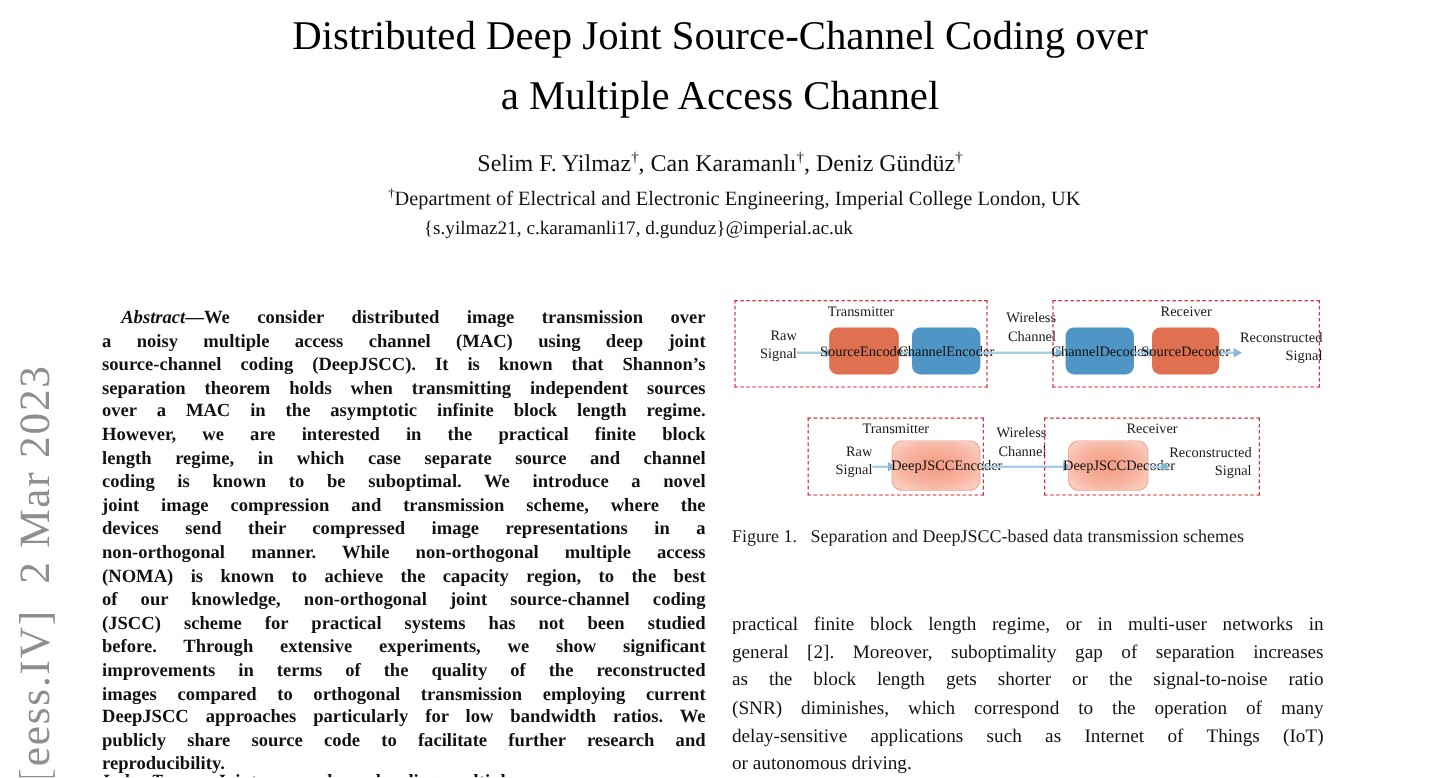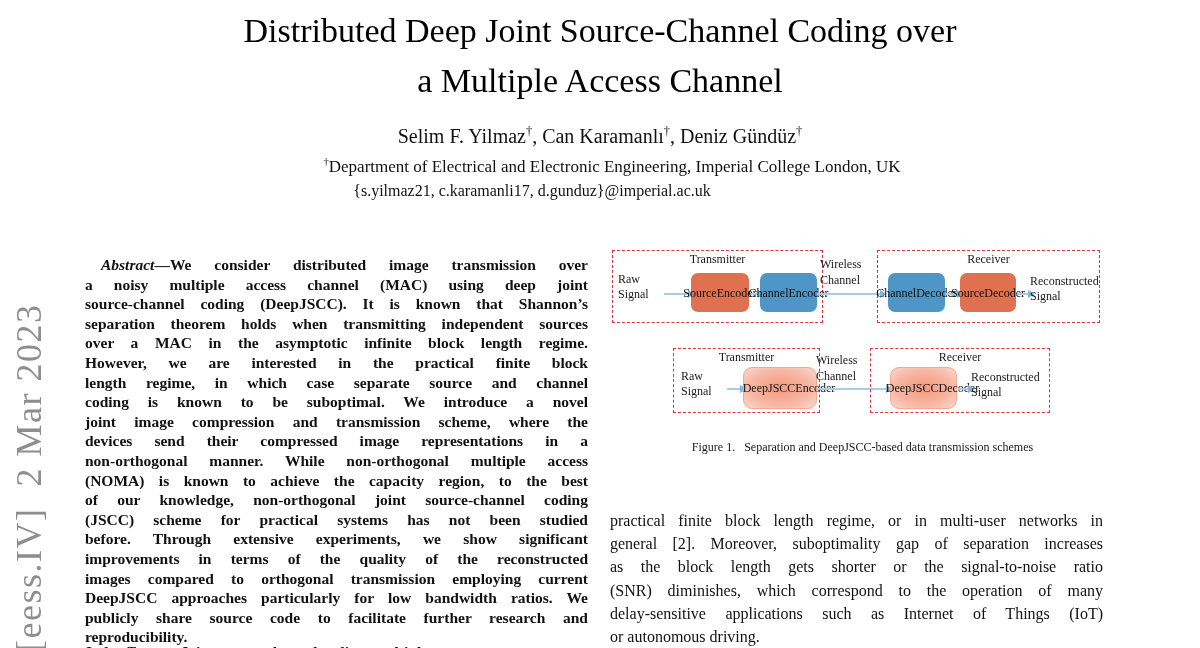--- a/index.html
+++ b/index.html
@@ -45,40 +45,40 @@
   
   .bodycol {
     position:absolute; left:610px; top:509px; width:493px;
     font-size:16px; line-height:23.2px;
   }
 
   
   .figure { position:absolute; left:610px; top:248px; width:505px; height:215px; font-size:12px; }
   .dbox { position:absolute; border:1.5px dashed #d6343c; box-sizing:border-box; }
   .glabel { position:absolute; text-align:center; color:#1a1a1a; }
-  .sig { position:absolute; text-align:left; line-height:15px; color:#1a1a1a; }
+  .sig { position:absolute; text-align:right; line-height:15px; color:#1a1a1a; }
   .blk {
     position:absolute; box-sizing:border-box;
     display:flex; flex-direction:row; justify-content:center; align-items:center;
     text-align:center; line-height:14px; border-radius:7px; color:#101010;
   }
   .blk.orange { background:#df7150; }
   .blk.blue   { background:#4f96c6; }
   .blk.pink   {
     background:radial-gradient(ellipse at center, #f4997f 0%, #f7b7a4 60%, #fbd8cd 100%);
     border:1px solid #f1a894; border-radius:9px;padding-left:18px;
   }
   .harrow { position:absolute; height:2px; background:#a8cce2; }
   .harrow::after {
     content:""; position:absolute; right:-6px; top:-3.5px; width:0; height:0;
     border-left:7px solid #84b7d6; border-top:4.5px solid transparent; border-bottom:4.5px solid transparent;
   }
   .caption {
     position:absolute; left:0; top:192px; width:505px;
-    text-align:center; font-size:12px; color:#181818;
+    text-align:left; font-size:15px; color:#181818;
   }
 </style>
 </head>
 <body>
 
 <div class="page">
 
   <div class="watermark">[eess.IV] &nbsp;2 Mar 2023</div>
 
   <div class="title">

